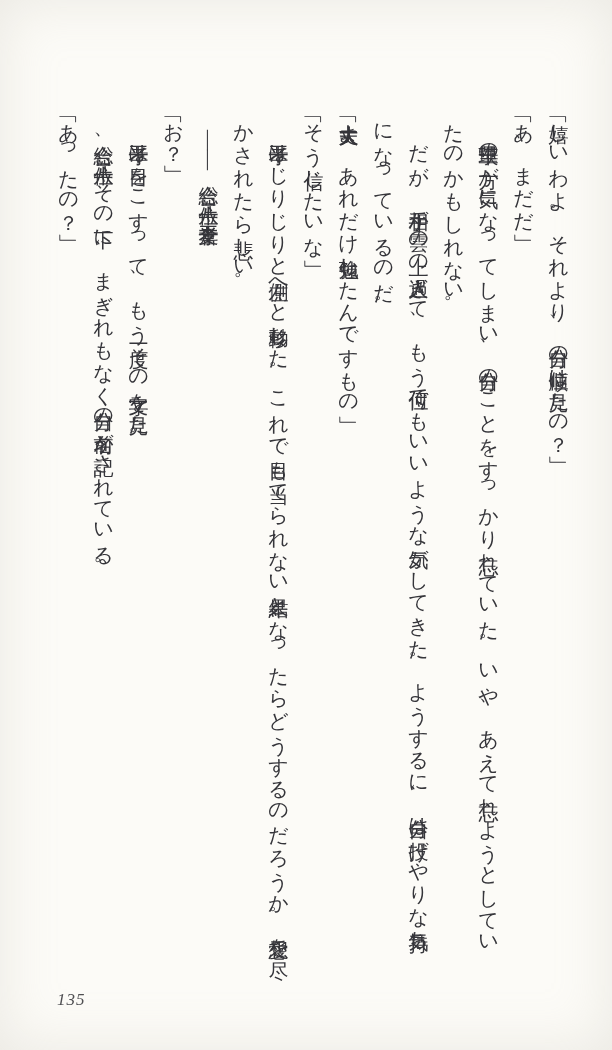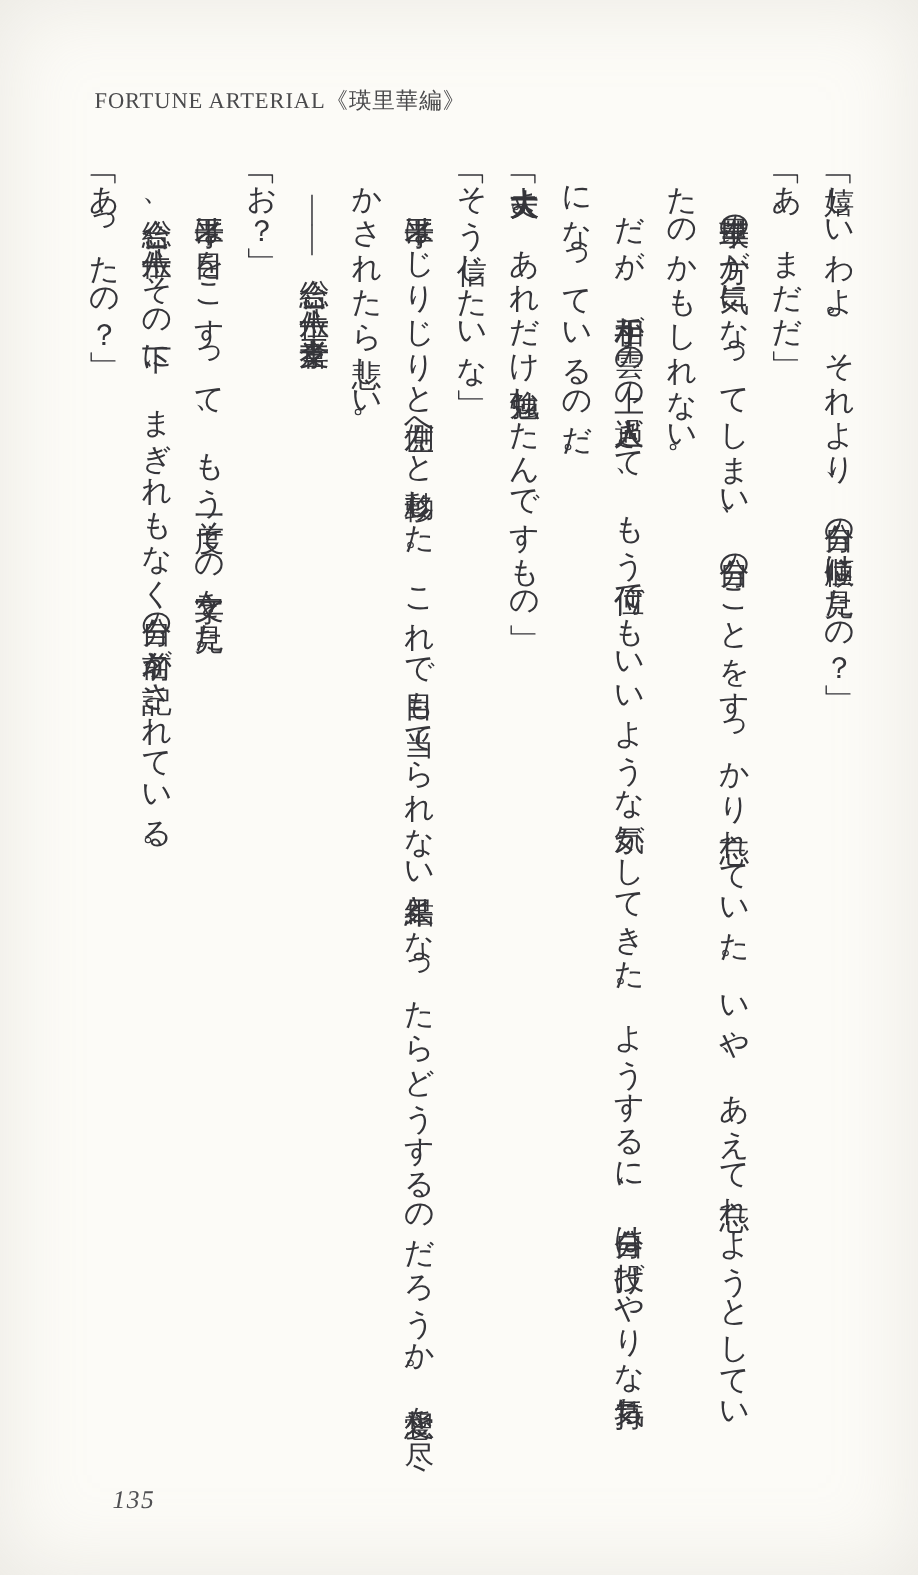--- a/index.html
+++ b/index.html
@@ -44,33 +44,32 @@
   .para {
     margin: 0;
     padding: 0;
   }
   .para.narrative,
   .para.emphasis {
     text-indent: 20px;
   }
   .page-number {
     position: absolute;
-    left: 75px;
+    left: 57px;
     top: 990px;
     font-size: 17px;
     font-style: italic;
     color: #4f4f52;
     letter-spacing: 1px;
   }
 </style>
 </head>
 <body>
 
 <div class="page">
-  <div class="header">FORTUNE ARTERIAL《瑛里華編》</div>
 
   <div class="text-body">
       <p class="para dialogue">「嬉しいわよ。それより、自分の順位は見たの？」</p>
       <p class="para dialogue">「あ、まだだ」</p>
       <p class="para narrative">瑛里華の方が気になってしまい、自分のことをすっかり忘れていた。いや、あえて忘れようとしていたのかもしれない。</p>
       <p class="para narrative">だが、相手が雲の上の人過ぎて、もう何位でもいいような気がしてきた。ようするに、自分は投げやりな気持ちになっているのだ。</p>
       <p class="para dialogue">「大丈夫よ。あれだけ勉強したんですもの」</p>
       <p class="para dialogue">「そう信じたいな」</p>
       <p class="para narrative">孝平はじりじりと左側へと移動した。これで目も当てられない結果となったらどうするのだろうか。愛想を尽かされたら悲しい。</p>
       <p class="para emphasis">――総合　二十八位　支倉孝平</p>

